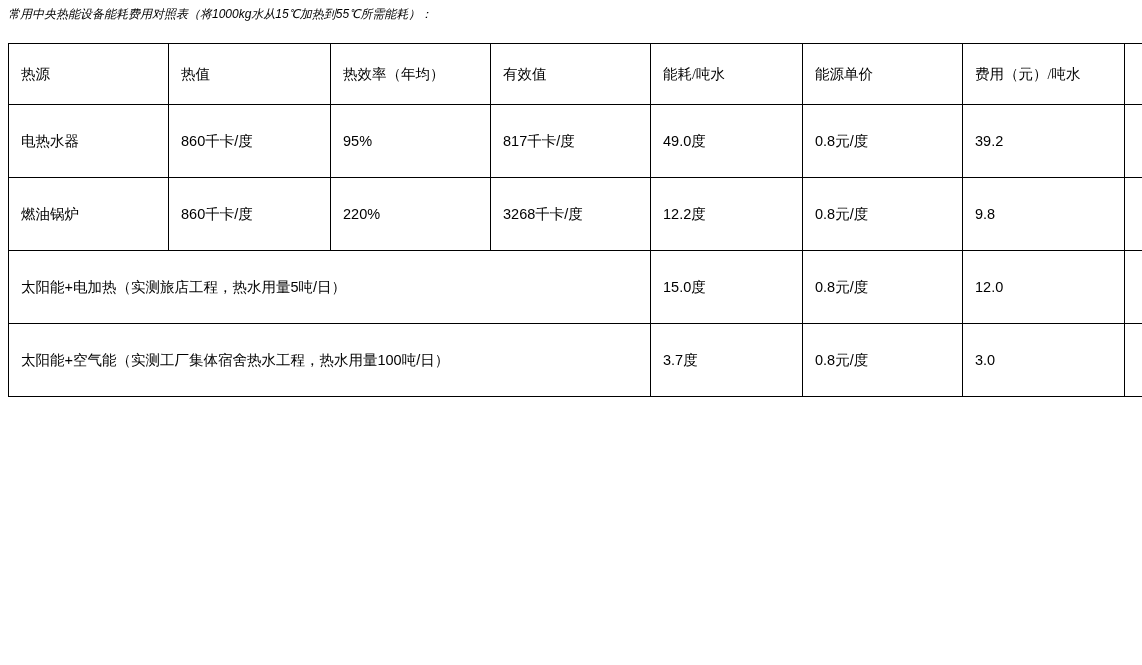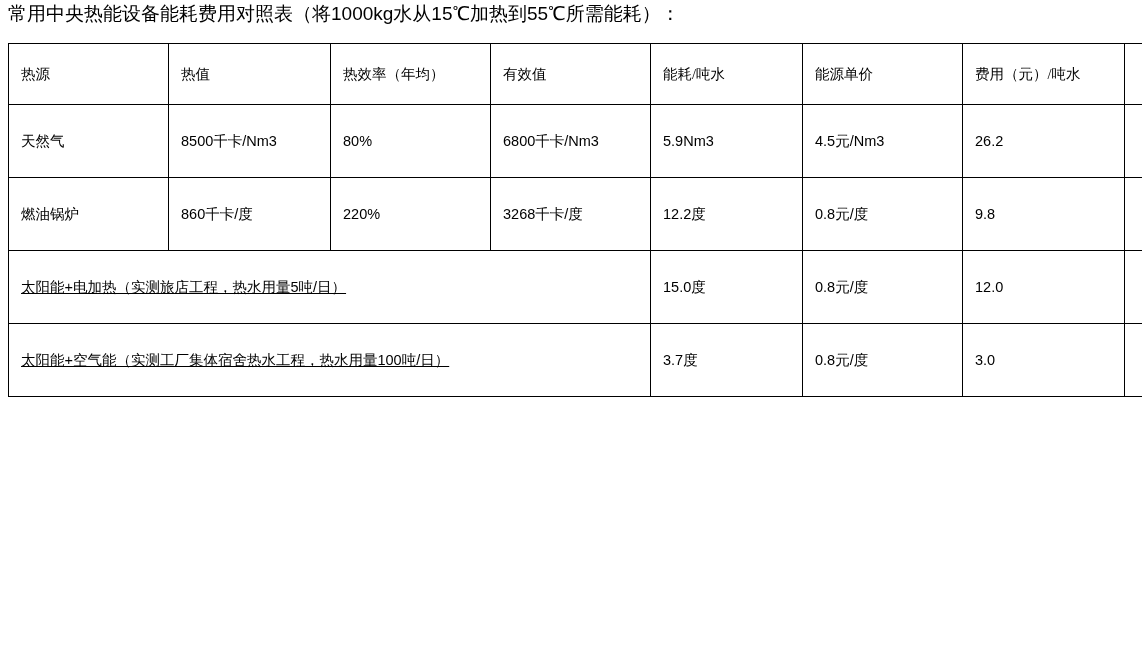--- a/index.html
+++ b/index.html
@@ -17,24 +17,25 @@
   .page {
     position: relative;
     width: 1142px;
     height: 665px;
     background: #ffffff;
   }
   .caption {
     position: absolute;
     left: 8px;
     top: 4px;
-    font-size: 19px;
+    font-size: 12px;
     line-height: 20px;
     color: #000000;
     white-space: nowrap;
+    font-style: italic;
   }
   .table-wrap {
     position: absolute;
     left: 8px;
     top: 43px;
     width: 1134px;
   }
   table.energy {
     border-collapse: collapse;
     table-layout: fixed;
@@ -72,21 +73,20 @@
     border-top: 1px solid #000000;
     border-right: none;
     border-bottom: 1px solid #000000;
     border-left: 1px solid #000000;
   }
   .no-right-border {
     border-right: none;
   }
   .span-label {
     white-space: nowrap;
-    text-decoration: underline;
   }
 </style>
 </head>
 <body>
 
 <div class="page">
 
   <div class="caption">常用中央热能设备能耗费用对照表（将1000kg水从15℃加热到55℃所需能耗）：</div>
 
   <div class="table-wrap">
@@ -108,27 +108,27 @@
           <td>热效率（年均）</td>
           <td>有效值</td>
           <td>能耗/吨水</td>
           <td>能源单价</td>
           <td class="no-right-border">费用（元）/吨水</td>
           <td class="edge-col"></td>
         </tr>
       </thead>
       <tbody>
         <tr>
-          <td>天然气</td>
-          <td>8500千卡/Nm3</td>
-          <td>80%</td>
-          <td>6800千卡/Nm3</td>
-          <td>5.9Nm3</td>
-          <td>4.5元/Nm3</td>
-          <td class="no-right-border">26.2</td>
+          <td>电热水器</td>
+          <td>860千卡/度</td>
+          <td>95%</td>
+          <td>817千卡/度</td>
+          <td>49.0度</td>
+          <td>0.8元/度</td>
+          <td class="no-right-border">39.2</td>
           <td class="edge-col"></td>
         </tr>
         <tr>
           <td>燃油锅炉</td>
           <td>860千卡/度</td>
           <td>220%</td>
           <td>3268千卡/度</td>
           <td>12.2度</td>
           <td>0.8元/度</td>
           <td class="no-right-border">9.8</td>

